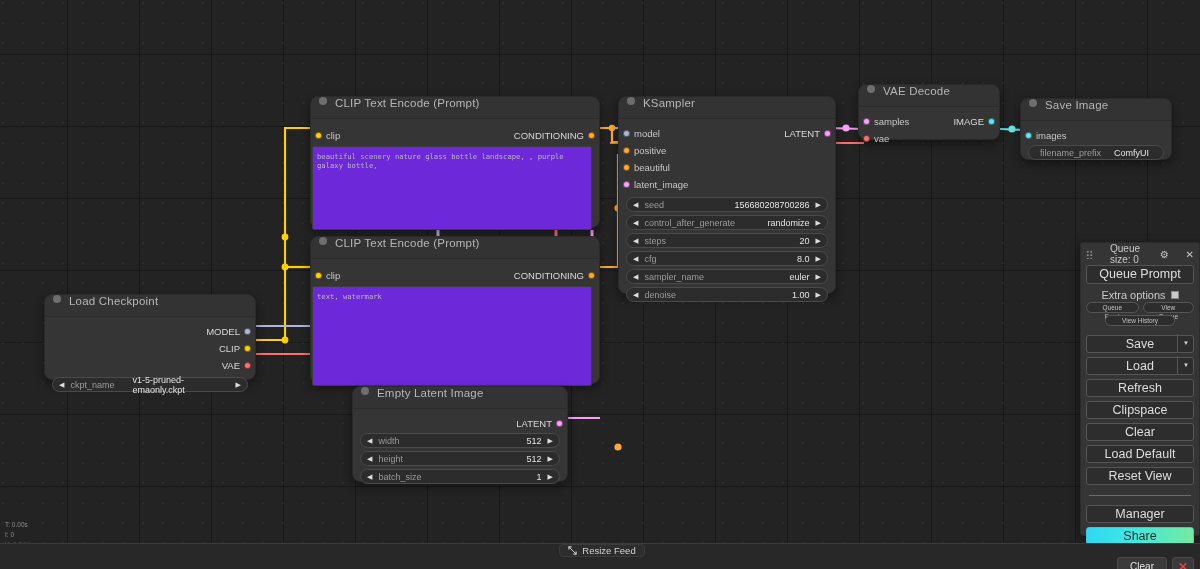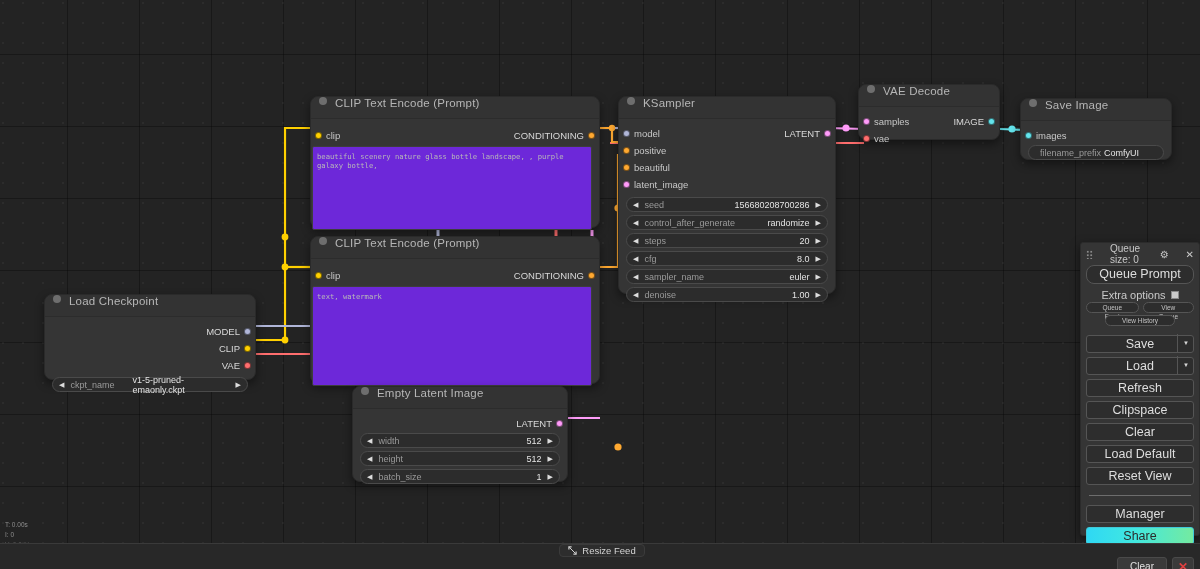--- a/index.html
+++ b/index.html
@@ -140,21 +140,21 @@
     border: 1px solid #555;
     border-radius: 3px;
     color: #dedede;
     font-size: 12.5px;
     height: 18px;
     line-height: 16px;
     text-align: center;
     margin-bottom: 3px;
     font-family: "Liberation Sans", sans-serif;
   }
-  .btn.big { font-size: 12.5px; height: 19px; line-height: 17px; border-radius: 8px; }
+  .btn.big { font-size: 12.5px; height: 19px; line-height: 17px; }
   .extra-row {
     display: flex; align-items: center; justify-content: center;
     gap: 5px; height: 15px; color: #c9c9c9; font-size: 11px;
   }
   .chk {
     width: 8px; height: 8px; background: #c9c9c9; border: 1px solid #888;
   }
   .mini-row { display: flex; gap: 4px; margin-bottom: 2px; justify-content: center; }
   .btn.mini {
     font-size: 6.5px; height: 11px; line-height: 9px;
@@ -465,21 +465,21 @@
       <span class="node-dot"></span>
       <span>Save Image</span>
     </div>
     <div class="node-body">
       <div class="slot in">
         <span class="pin image"></span>
         <span>images</span>
       </div>
       <div class="widget" style="margin-top:2px;">
         <span class="wname" style="margin-left:5px;">filename_prefix</span>
-        <span class="wval" style="margin-right:18px;">ComfyUI</span>
+        <span class="wval" style="margin-right:8px;">ComfyUI</span>
       </div>
     </div>
   </div>
 
   <div id="stats">
     <div>T: 0.00s</div>
     <div>I: 0</div>
     <div class="faded">V: 0.0 it/s</div>
   </div>
 

